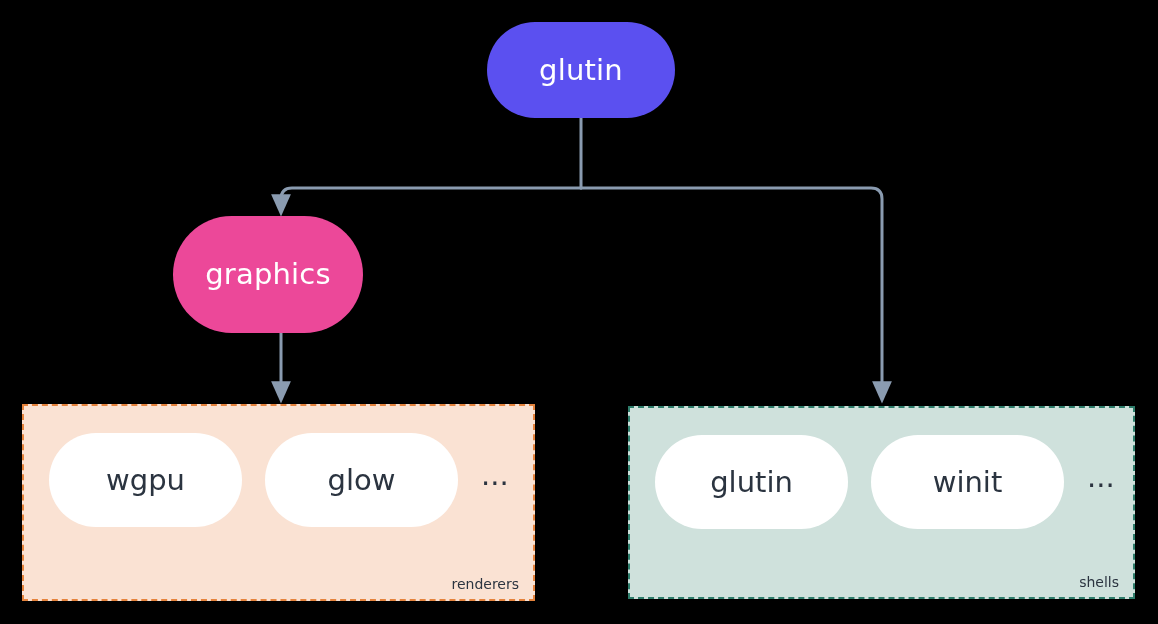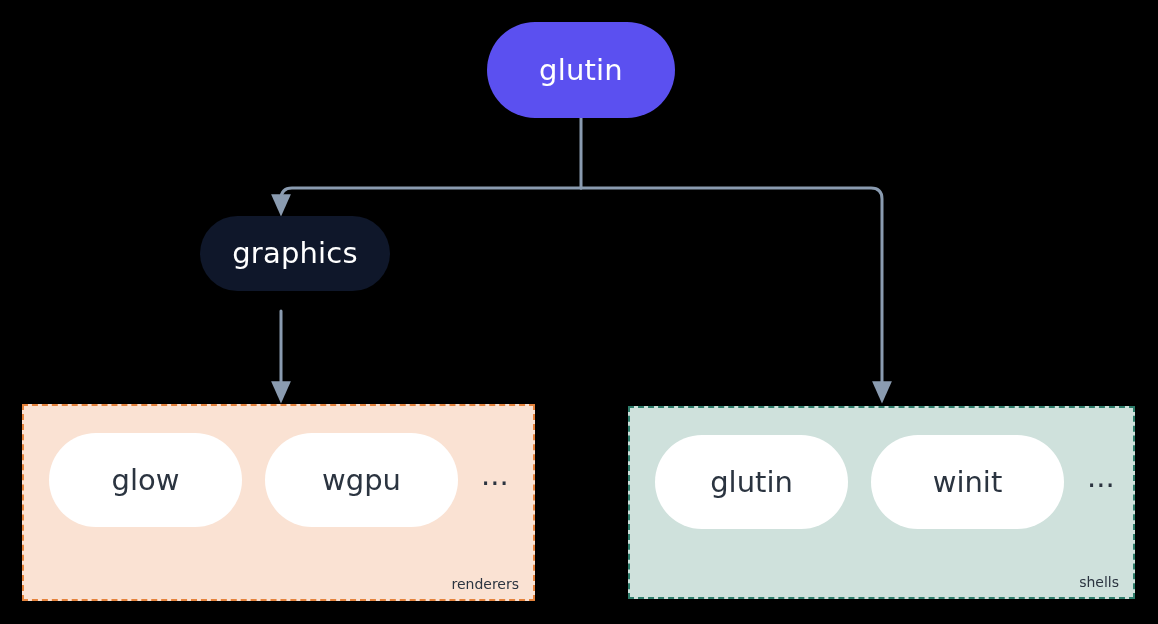--- a/index.html
+++ b/index.html
@@ -42,25 +42,25 @@
     white-space: nowrap;
   }
   #node-native {
     left: 487px;
     top: 22px;
     width: 188px;
     height: 96px;
     background: #5b50f0;
   }
   #node-graphics {
-    left: 200px;
+    left: 173px;
     top: 216px;
     width: 190px;
-    height: 75px;
-    background: #0f172a;
+    height: 117px;
+    background: #ec4899;
   }
 
   
   .group {
     position: absolute;
     box-sizing: border-box;
     border-style: dashed;
     border-width: 2px;
   }
   #group-renderers {
@@ -145,24 +145,24 @@
     <span>glutin</span>
   </div>
 
   <div class="node" id="node-graphics">
     <span>graphics</span>
   </div>
 
   <div class="group" id="group-renderers">
     <div class="pill-row">
       <div class="pill">
-        <span>glow</span>
+        <span>wgpu</span>
       </div>
       <div class="pill">
-        <span>wgpu</span>
+        <span>glow</span>
       </div>
       <div class="ellipsis">...</div>
     </div>
     <div class="group-label">renderers</div>
   </div>
 
   <div class="group" id="group-shells">
     <div class="pill-row">
       <div class="pill">
         <span>glutin</span>

